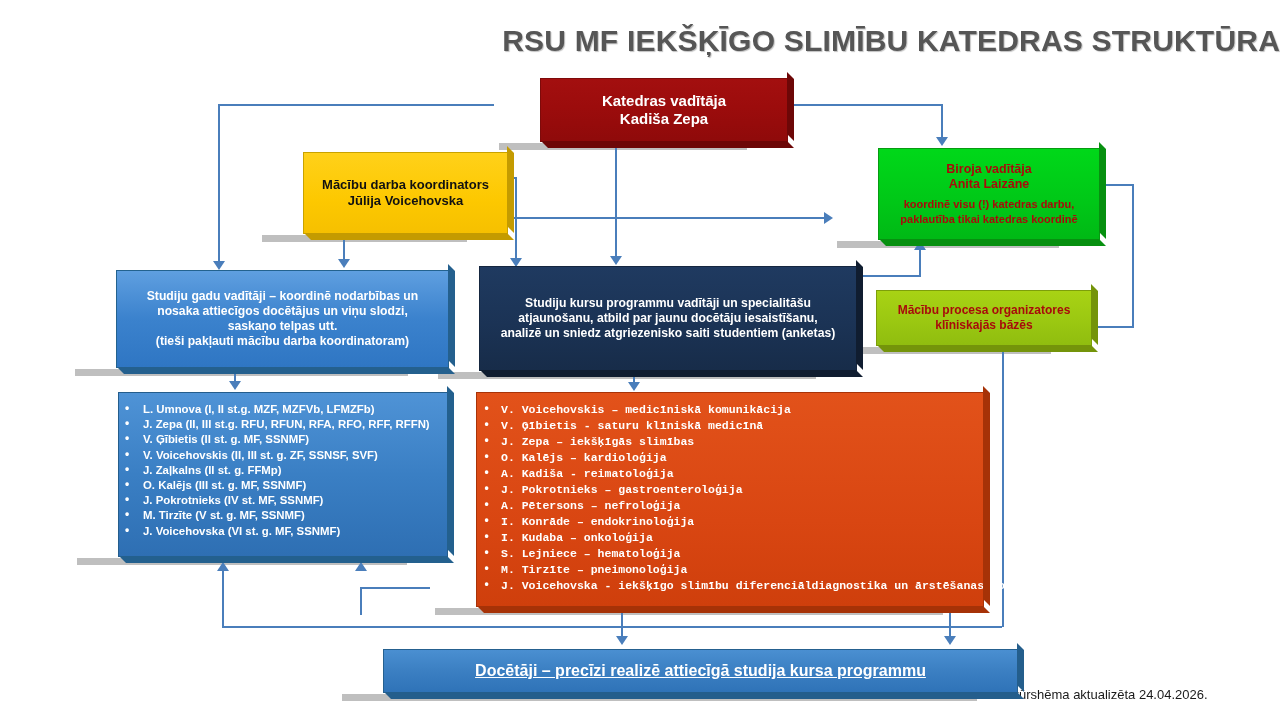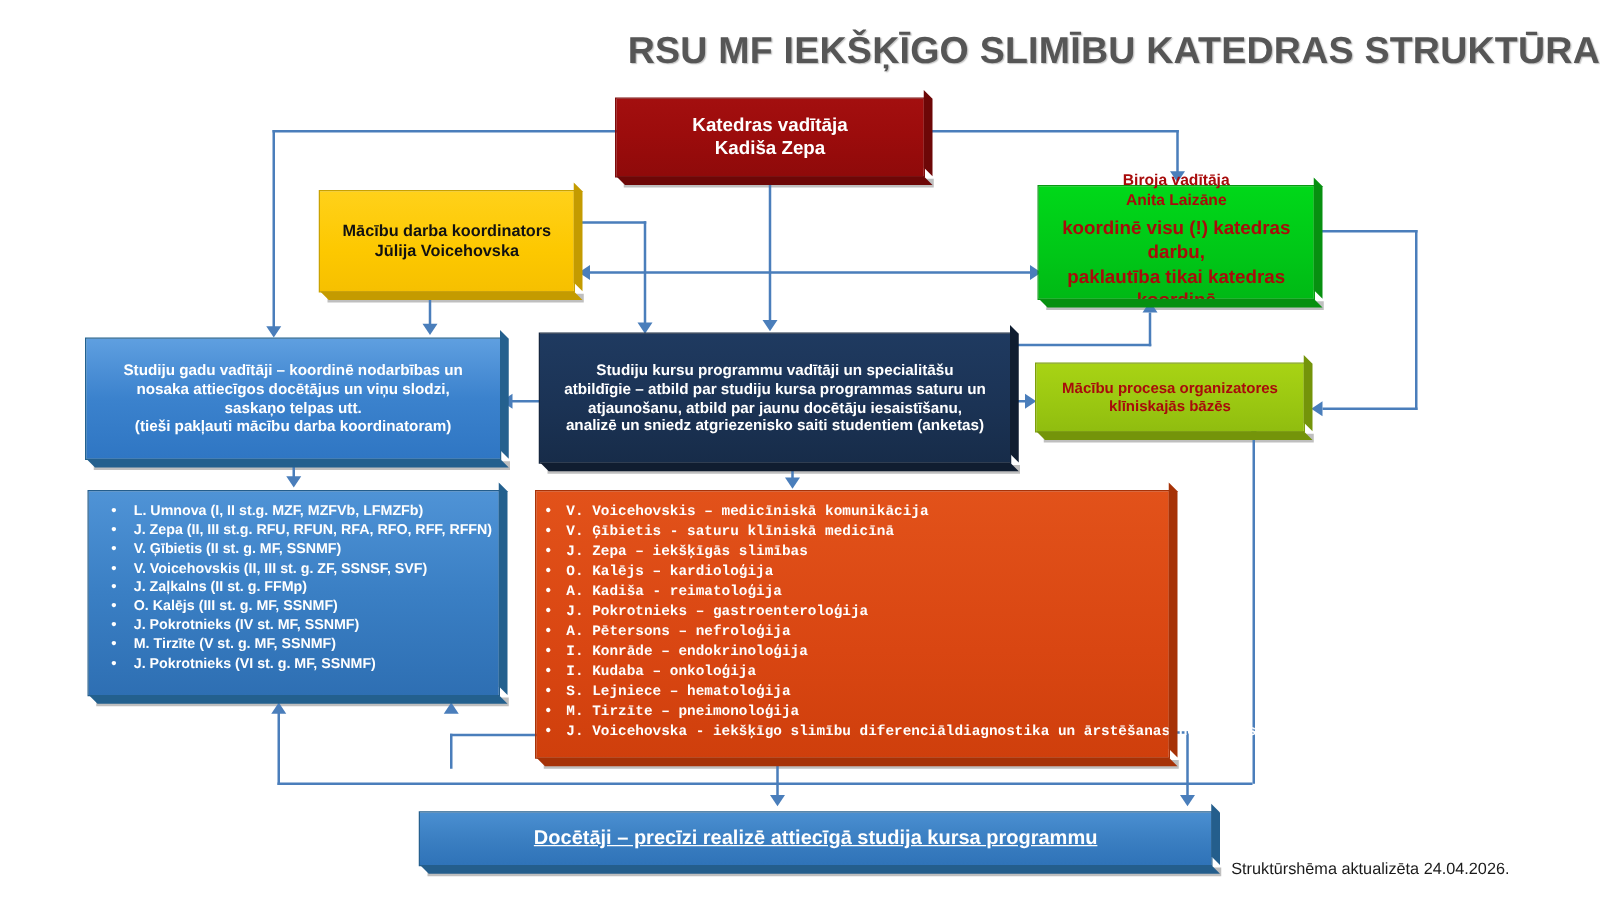--- a/index.html
+++ b/index.html
@@ -29,20 +29,21 @@
     position:absolute;
     box-sizing:border-box;
     display:flex;
     flex-direction:column;
     align-items:center;
     justify-content:center;
     text-align:center;
     font-weight:bold;
     line-height:1.22;
     z-index:5;
+    margin-left:48px;
   }
   .box .pad{padding:0 8px;width:100%;}
 
   
   .box::after{
     content:"";
     position:absolute;
     right:-7px;top:-7px;
     width:7px;height:100%;
     background:var(--side,#000);
@@ -79,21 +80,21 @@
     color:#111111;font-size:13px;
     --side:#c49b00;--bot:#c49b00;
   }
   #box-office{
     left:830px;top:148px;width:222px;height:92px;
     background:linear-gradient(180deg,#00d819 0%,#00c717 60%,#00b915 100%);
     border:1px solid #089a12;
     color:#a80b0b;font-size:12.5px;
     --side:#079010;--bot:#079010;
   }
-  #box-office .sub{font-size:15px;margin-top:5px;line-height:1.3;}
+  #box-office .sub{font-size:11px;margin-top:5px;line-height:1.3;}
   #box-years{
     left:68px;top:270px;width:333px;height:98px;
     background:linear-gradient(180deg,#5f9fe0 0%,#3b82cd 50%,#2f76c3 100%);
     border:1px solid #23628f;
     color:#ffffff;font-size:12.2px;
     --side:#24608e;--bot:#24608e;
   }
   #box-courses{
     left:431px;top:266px;width:378px;height:105px;
     background:linear-gradient(180deg,#1f3a60 0%,#1b3355 55%,#172c49 100%);
@@ -107,21 +108,20 @@
     border:1px solid #7d9f0a;
     color:#a80b0b;font-size:12px;
     --side:#74940a;--bot:#74940a;
   }
   #box-bluelist{
     left:70px;top:392px;width:330px;height:165px;
     background:linear-gradient(180deg,#4f93d6 0%,#3a7fc4 50%,#2e6fb3 100%);
     border:1px solid #245d8c;
     --side:#23608e;--bot:#23608e;
     justify-content:flex-start;
-    padding-left:12px;
   }
   #box-redlist{
     left:428px;top:392px;width:508px;height:215px;
     background:linear-gradient(180deg,#e2521a 0%,#d94612 60%,#cf3f0c 100%);
     border:1px solid #a83308;
     --side:#a63207;--bot:#a63207;
     justify-content:flex-start;
   }
   #box-bottom{
     left:335px;top:649px;width:635px;height:44px;
@@ -276,21 +276,20 @@
       <div>nosaka attiecīgos docētājus un viņu slodzi,</div>
       <div>saskaņo telpas utt.</div>
       <div>(tieši pakļauti mācību darba koordinatoram)</div>
     </div>
   </div>
 
   <div class="shadow" style="left:438px;top:372px;width:378px;height:7px;"></div>
   <div class="box" id="box-courses">
     <div class="pad">
       <div>Studiju kursu programmu vadītāji un specialitāšu</div>
-      <div>atbildīgie – atbild par studiju kursa programmas saturu un</div>
       <div>atjaunošanu, atbild par jaunu docētāju iesaistīšanu,</div>
       <div>analizē un sniedz atgriezenisko saiti studentiem (anketas)</div>
     </div>
   </div>
 
   <div class="shadow" style="left:835px;top:347px;width:216px;height:7px;"></div>
   <div class="box" id="box-clinic">
     <div class="pad">
       <div>Mācību procesa organizatores</div>
       <div>klīniskajās bāzēs</div>
@@ -301,21 +300,21 @@
   <div class="box" id="box-bluelist">
     <ul class="bl" id="year-leaders-list">
         <li>L. Umnova (I, II st.g. MZF, MZFVb, LFMZFb)</li>
         <li>J. Zepa (II, III st.g. RFU, RFUN, RFA, RFO, RFF, RFFN)</li>
         <li>V. Ģībietis (II st. g. MF, SSNMF)</li>
         <li>V. Voicehovskis (II, III st. g. ZF, SSNSF, SVF)</li>
         <li>J. Zaļkalns (II st. g. FFMp)</li>
         <li>O. Kalējs (III st. g. MF, SSNMF)</li>
         <li>J. Pokrotnieks (IV st. MF, SSNMF)</li>
         <li>M. Tirzīte (V st. g. MF, SSNMF)</li>
-        <li>J. Pokrotnieks (VI st. g. MF, SSNMF)</li>
+        <li>J. Voicehovska (VI st. g. MF, SSNMF)</li>
       </ul>
   </div>
 
   <div class="shadow" style="left:435px;top:608px;width:508px;height:7px;"></div>
   <div class="box" id="box-redlist">
     <ul class="bl" id="course-leaders-list">
         <li>V. Voicehovskis – medicīniskā komunikācija</li>
         <li>V. Ģībietis - saturu klīniskā medicīnā</li>
         <li>J. Zepa – iekšķīgās slimības</li>
         <li>O. Kalējs – kardioloģija</li>

